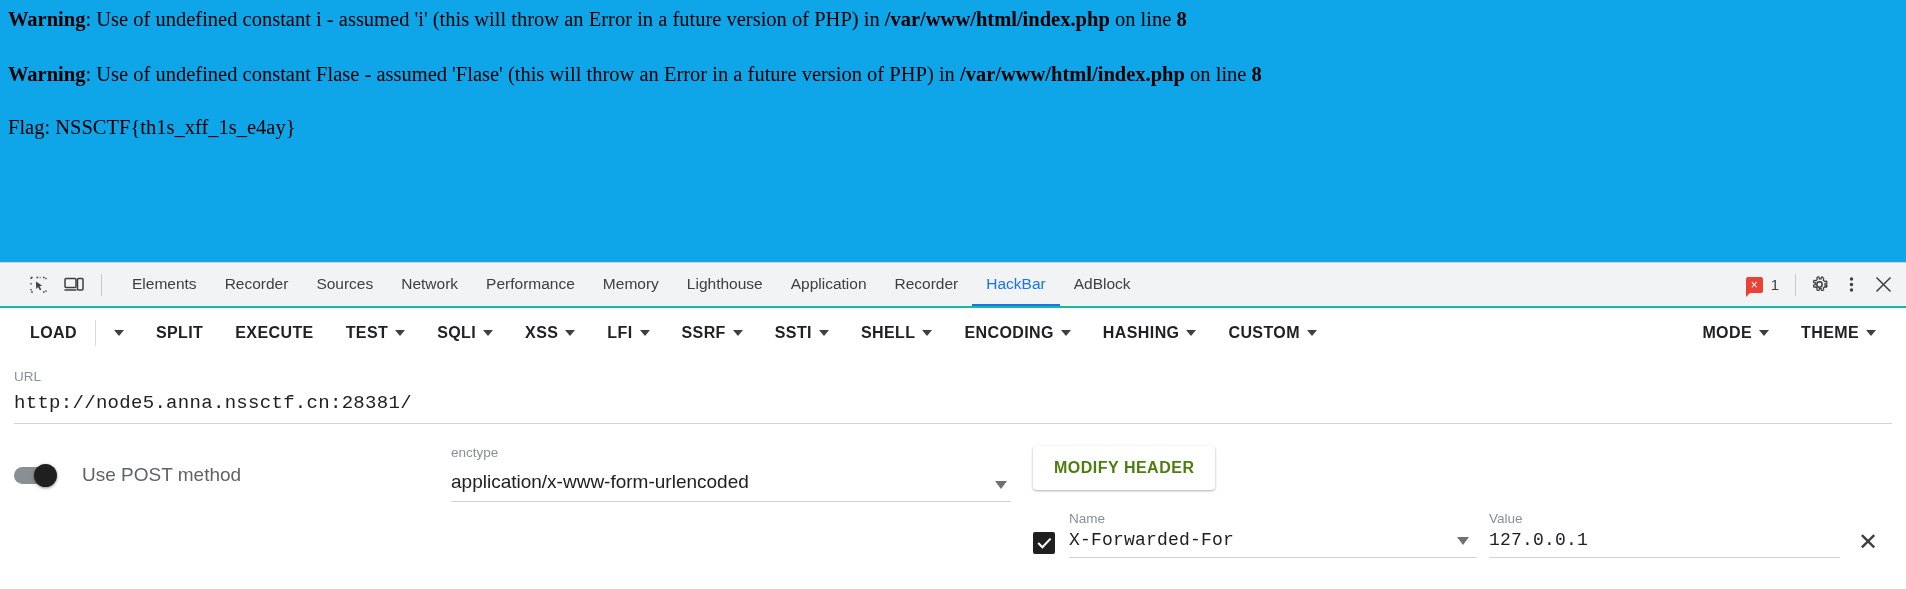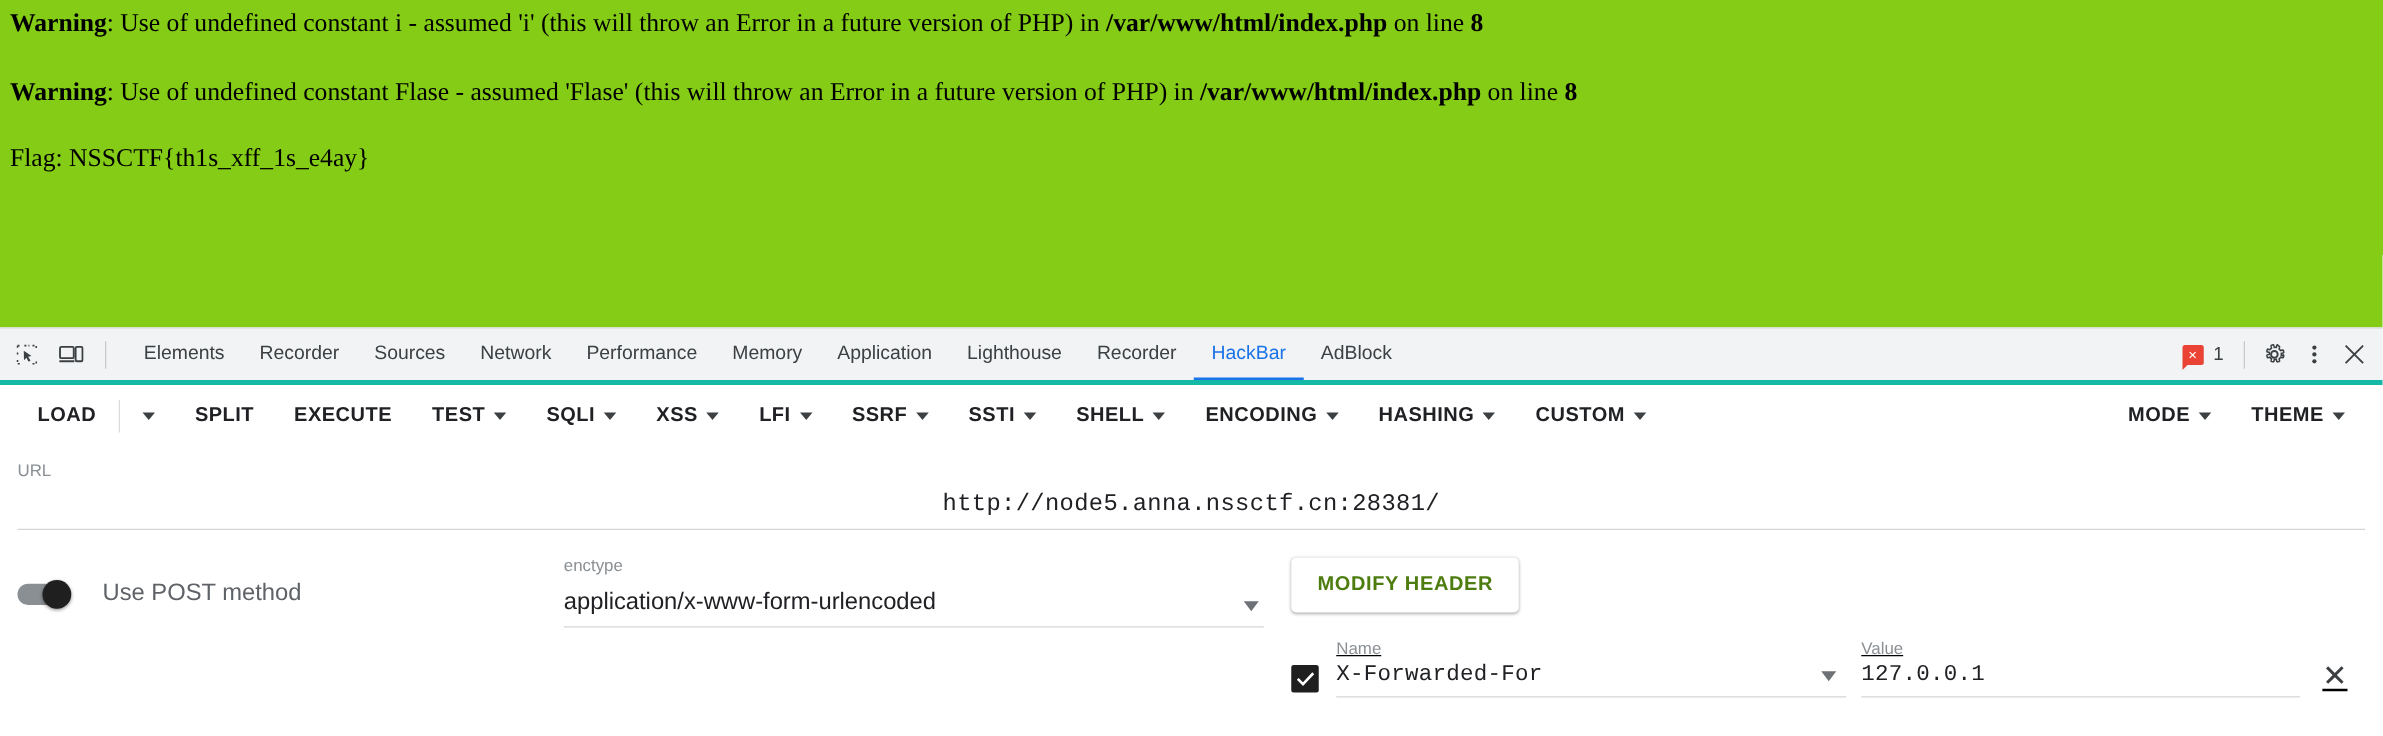--- a/index.html
+++ b/index.html
@@ -10,21 +10,21 @@
     background: #ffffff;
     font-family: "Liberation Sans", sans-serif;
   }
 
   
   .page-output {
     position: absolute;
     top: 0; left: 0;
     width: 1906px;
     height: 262px;
-    background: #84cc16;
+    background: #0ea5e9;
     padding: 0 8px;
   }
   .php-warning {
     font-family: "Liberation Serif", serif;
     font-size: 20.5px;
     color: #000000;
     margin: 0;
     line-height: 1.15;
     white-space: nowrap;
   }
@@ -49,22 +49,22 @@
     background: #ffffff;
     border-top: 1px solid #cfd3d8;
   }
 
   
   .dt-tabbar {
     display: flex;
     align-items: flex-start;
     height: 45px;
     background: #f1f3f4;
-    border-bottom: 4px solid #14b8a6;
-    padding-left: 2px;
+    border-bottom: 2px solid #14b8a6;
+    padding-left: 19px;
     position: relative;
   }
   .dt-tool-icons {
     display: flex;
     align-items: center;
     gap: 6px;
     padding: 0 10px 0 4px;
     height: 100%;
   }
   .dt-icon-btn {
@@ -188,21 +188,20 @@
     font-family: "Liberation Mono", monospace;
     font-size: 19px;
     color: #202124;
     padding: 8px 0 9px 0;
     border-bottom: 1px solid #d2d5d8;
     width: 100%;
     background: transparent;
     outline: none;
     border-left: none; border-right: none; border-top: none;
     letter-spacing: .3px;
-    text-align: center;
   }
 
   
   .opts-row {
     display: flex;
     align-items: flex-start;
     padding-top: 22px;
     gap: 0;
   }
   .col-post {
@@ -283,21 +282,20 @@
     color: #4d7c0f;
     font-family: "Liberation Sans", sans-serif;
     cursor: pointer;
   }
 
   .header-row {
     display: flex;
     align-items: flex-end;
     padding-top: 22px;
     gap: 0;
-    text-decoration: underline;
   }
   .hdr-check {
     width: 22px; height: 22px;
     background: #1f1f1f;
     border-radius: 2px;
     display: flex;
     align-items: center;
     justify-content: center;
     margin-right: 14px;
     margin-bottom: 4px;
@@ -384,24 +382,24 @@
       <div class="dt-tab">
           <span>Network</span>
         </div>
       <div class="dt-tab">
           <span>Performance</span>
         </div>
       <div class="dt-tab">
           <span>Memory</span>
         </div>
       <div class="dt-tab">
+          <span>Lighthouse</span>
+        </div>
+      <div class="dt-tab">
           <span>Application</span>
-        </div>
-      <div class="dt-tab">
-          <span>Lighthouse</span>
         </div>
       <div class="dt-tab">
           <span>Recorder</span>
         </div>
       <div class="dt-tab active">
           <span>HackBar</span>
         </div>
       <div class="dt-tab">
           <span>AdBlock</span>
         </div>

